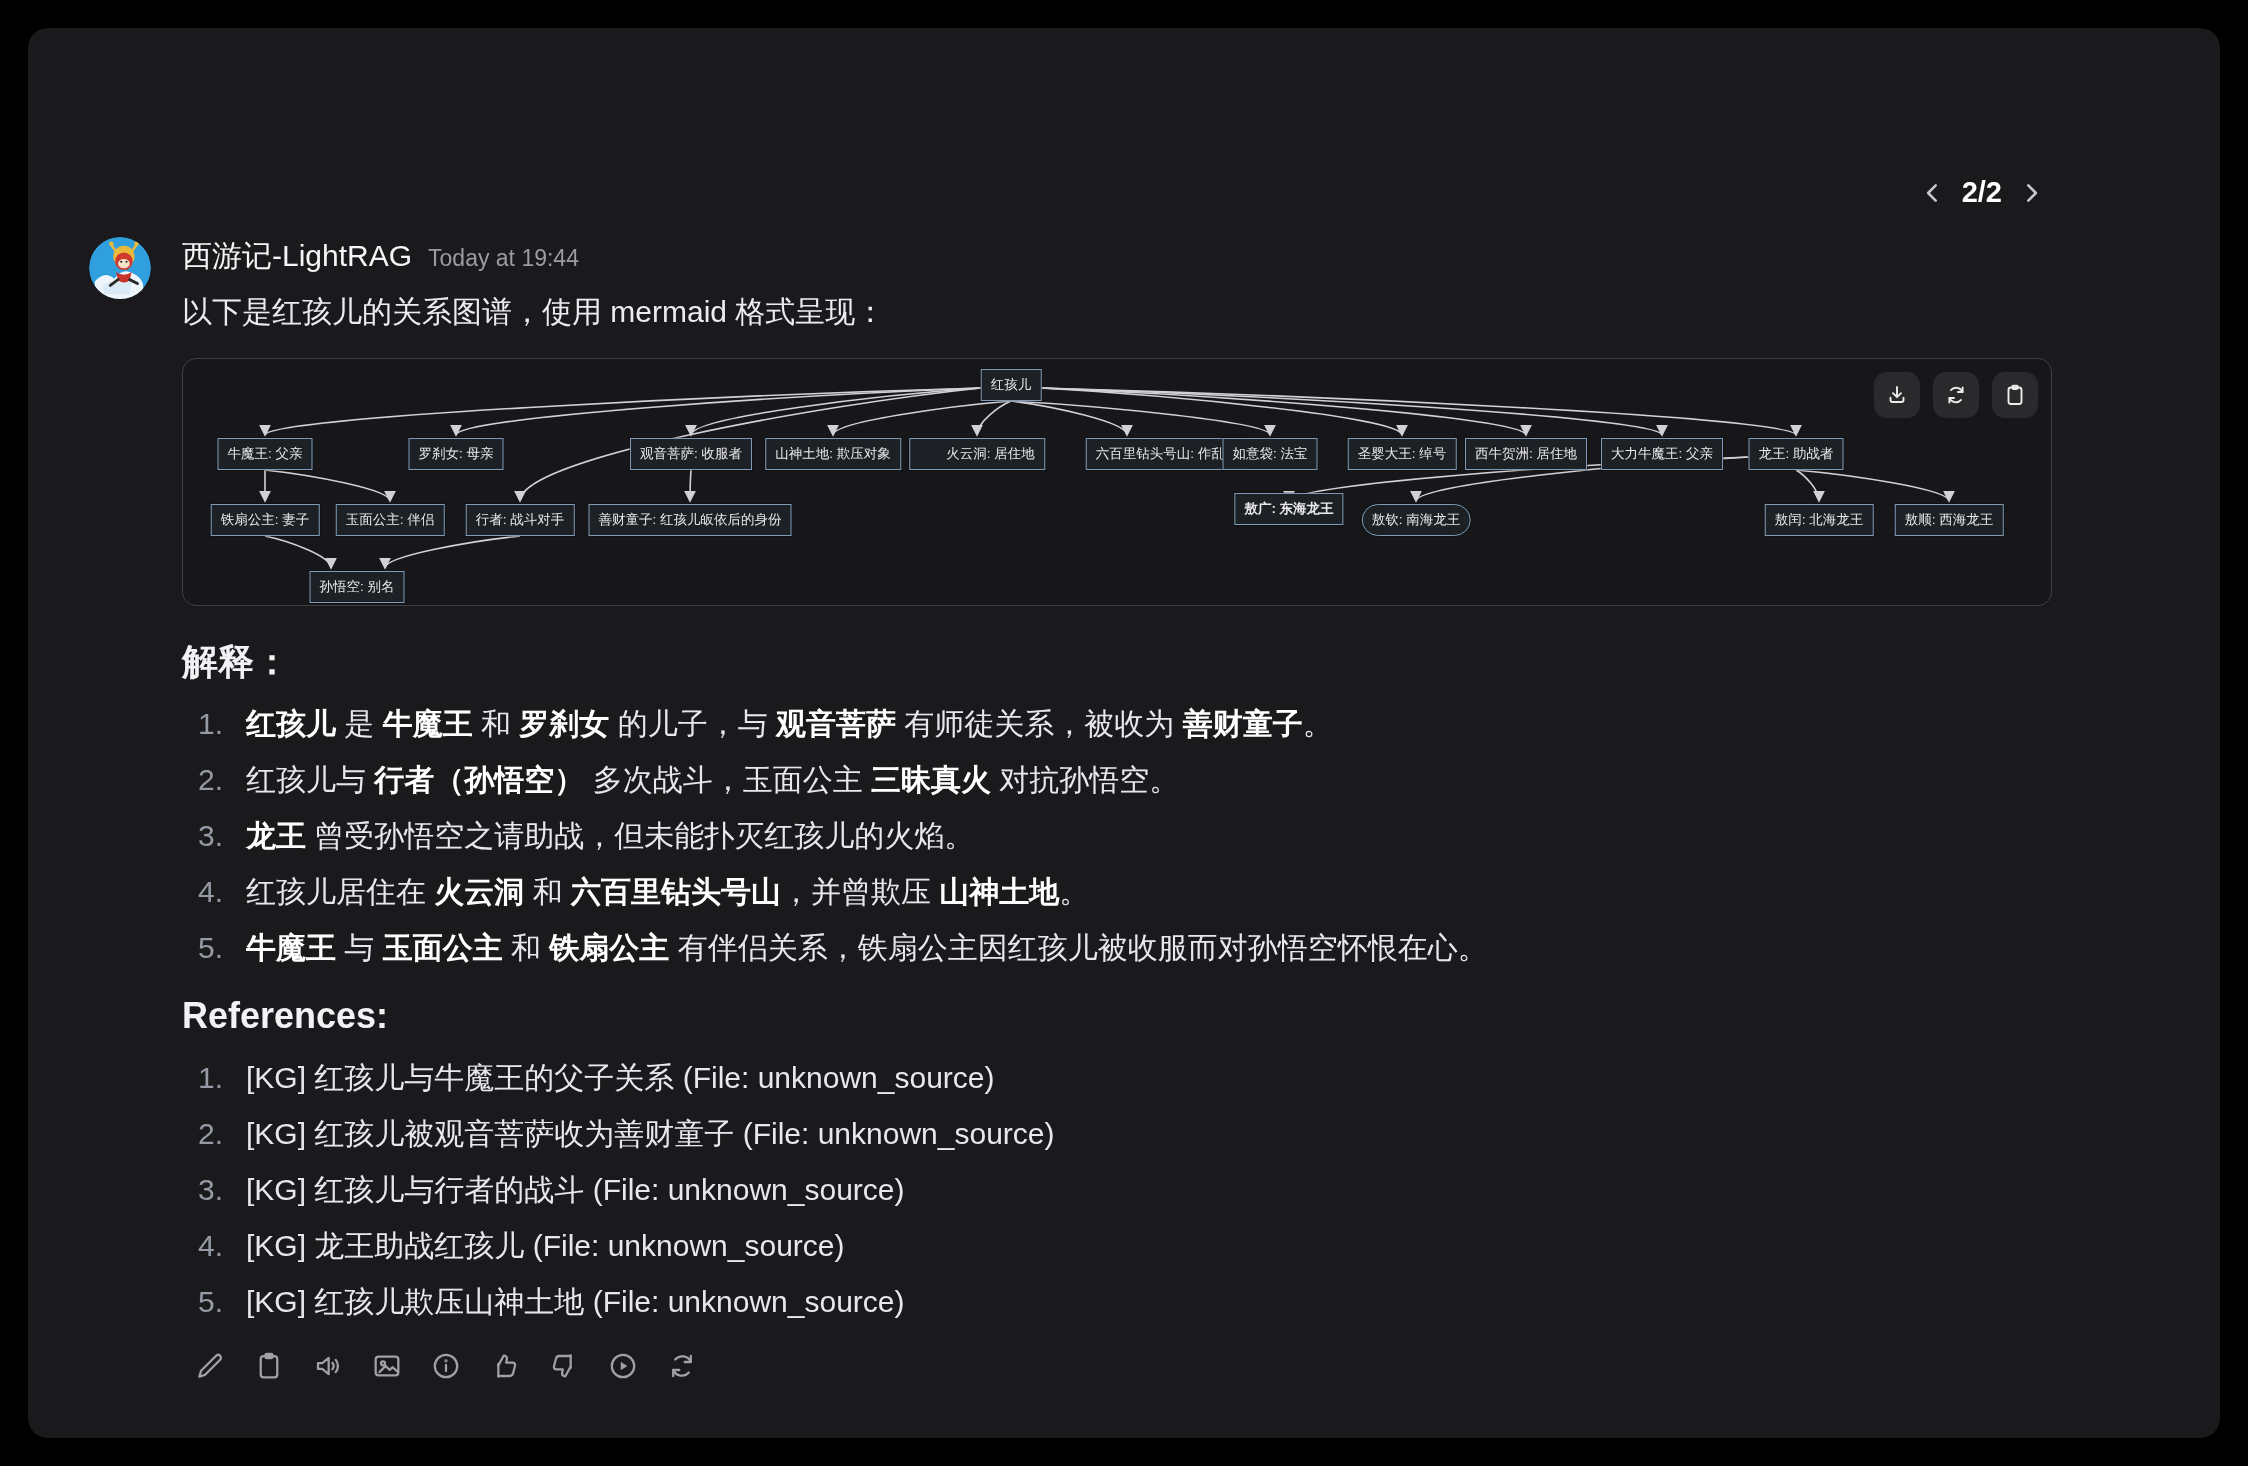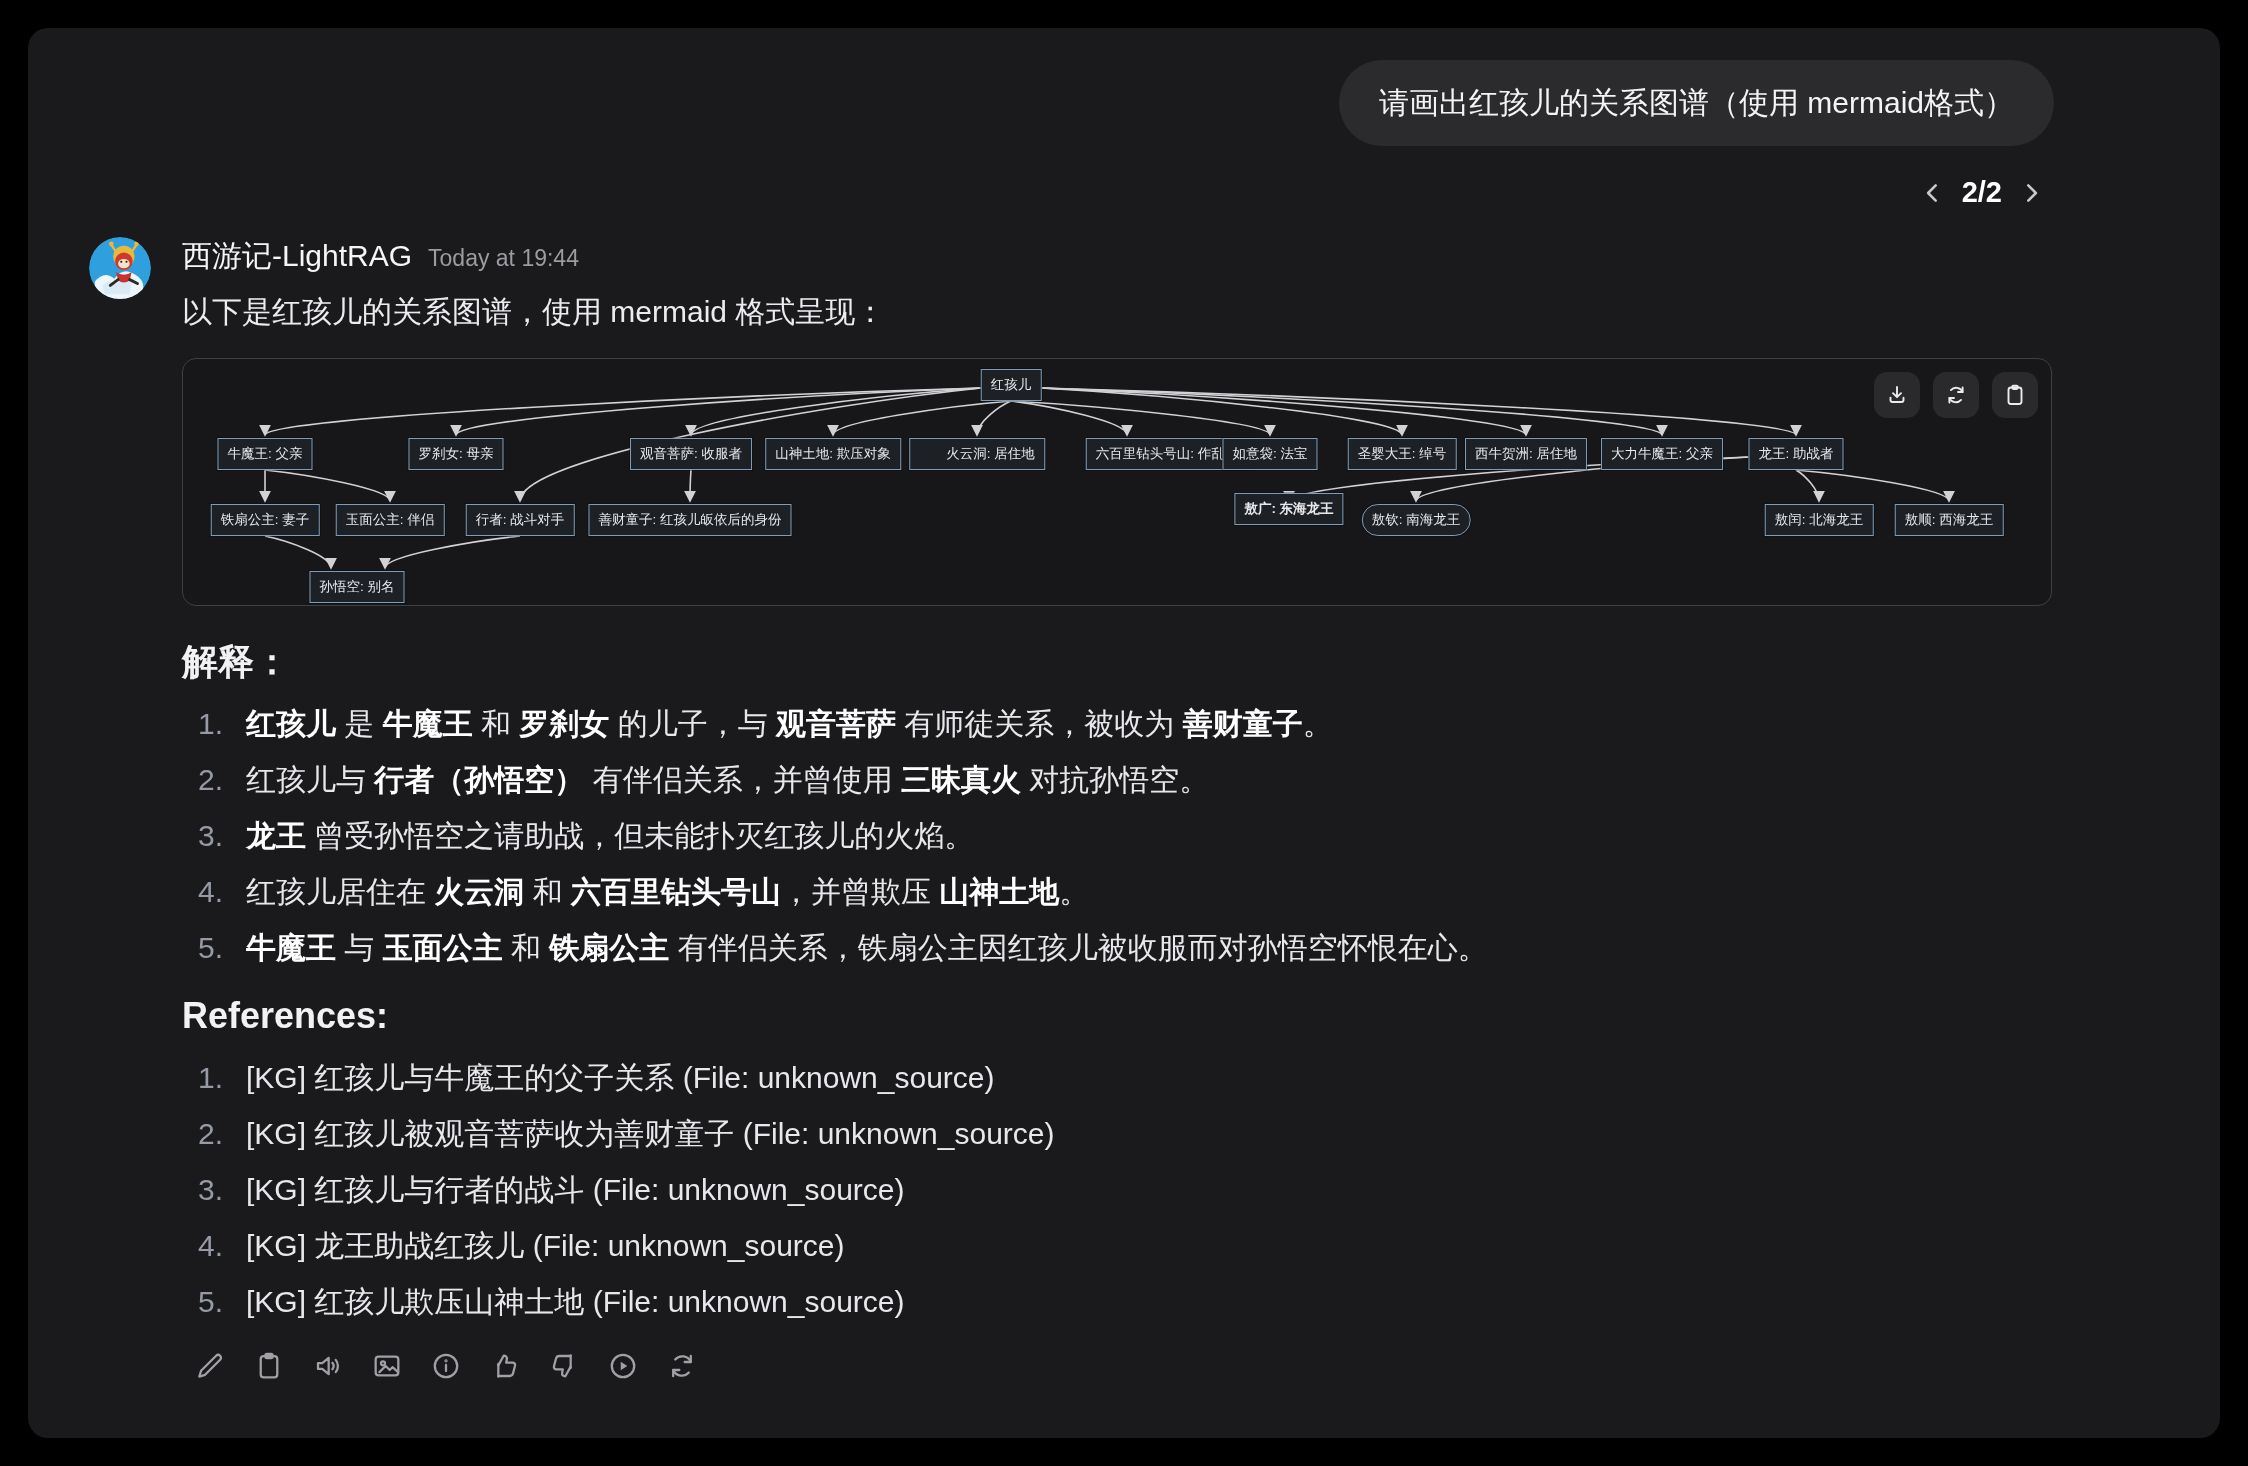--- a/index.html
+++ b/index.html
@@ -45,23 +45,20 @@
   
   .actions{display:flex;align-items:center;gap:27px;margin-top:28px;padding-left:12px;}
   .action-btn{width:32px;height:32px;color:#a0a0a6;cursor:pointer;}
   .action-btn svg{width:32px;height:32px;display:block;}
 </style>
 </head>
 <body>
 
 <div class="window">
 
-  <div class="user-bubble">
-    <span>请画出红孩儿的关系图谱（使用 mermaid格式）</span>
-  </div>
 
   <div class="pager">
     <span class="chev">
       <svg viewBox="0 0 24 24" fill="none" stroke="currentColor" stroke-width="2.4" stroke-linecap="round" stroke-linejoin="round">
           <path d="M14.5 5l-7 7 7 7"></path>
         </svg>
     </span>
     <span class="num">2/2</span>
     <span class="chev">
       <svg viewBox="0 0 24 24" fill="none" stroke="currentColor" stroke-width="2.4" stroke-linecap="round" stroke-linejoin="round">
@@ -171,21 +168,21 @@
     </div>
 
     <h2>解释：</h2>
     <ol id="explanation-list">
         <li>
           <span class="idx">1.</span>
           <span class="li-text"><strong>红孩儿</strong><span> 是 </span><strong>牛魔王</strong><span> 和 </span><strong>罗刹女</strong><span> 的儿子，与 </span><strong>观音菩萨</strong><span> 有师徒关系，被收为 </span><strong>善财童子</strong><span>。</span></span>
         </li>
         <li>
           <span class="idx">2.</span>
-          <span class="li-text"><span>红孩儿与 </span><strong>行者（孙悟空）</strong><span> 有伴侣关系，并曾使用 </span><strong>三昧真火</strong><span> 对抗孙悟空。</span></span>
+          <span class="li-text"><span>红孩儿与 </span><strong>行者（孙悟空）</strong><span> 多次战斗，玉面公主 </span><strong>三昧真火</strong><span> 对抗孙悟空。</span></span>
         </li>
         <li>
           <span class="idx">3.</span>
           <span class="li-text"><strong>龙王</strong><span> 曾受孙悟空之请助战，但未能扑灭红孩儿的火焰。</span></span>
         </li>
         <li>
           <span class="idx">4.</span>
           <span class="li-text"><span>红孩儿居住在 </span><strong>火云洞</strong><span> 和 </span><strong>六百里钻头号山</strong><span>，并曾欺压 </span><strong>山神土地</strong><span>。</span></span>
         </li>
         <li>

